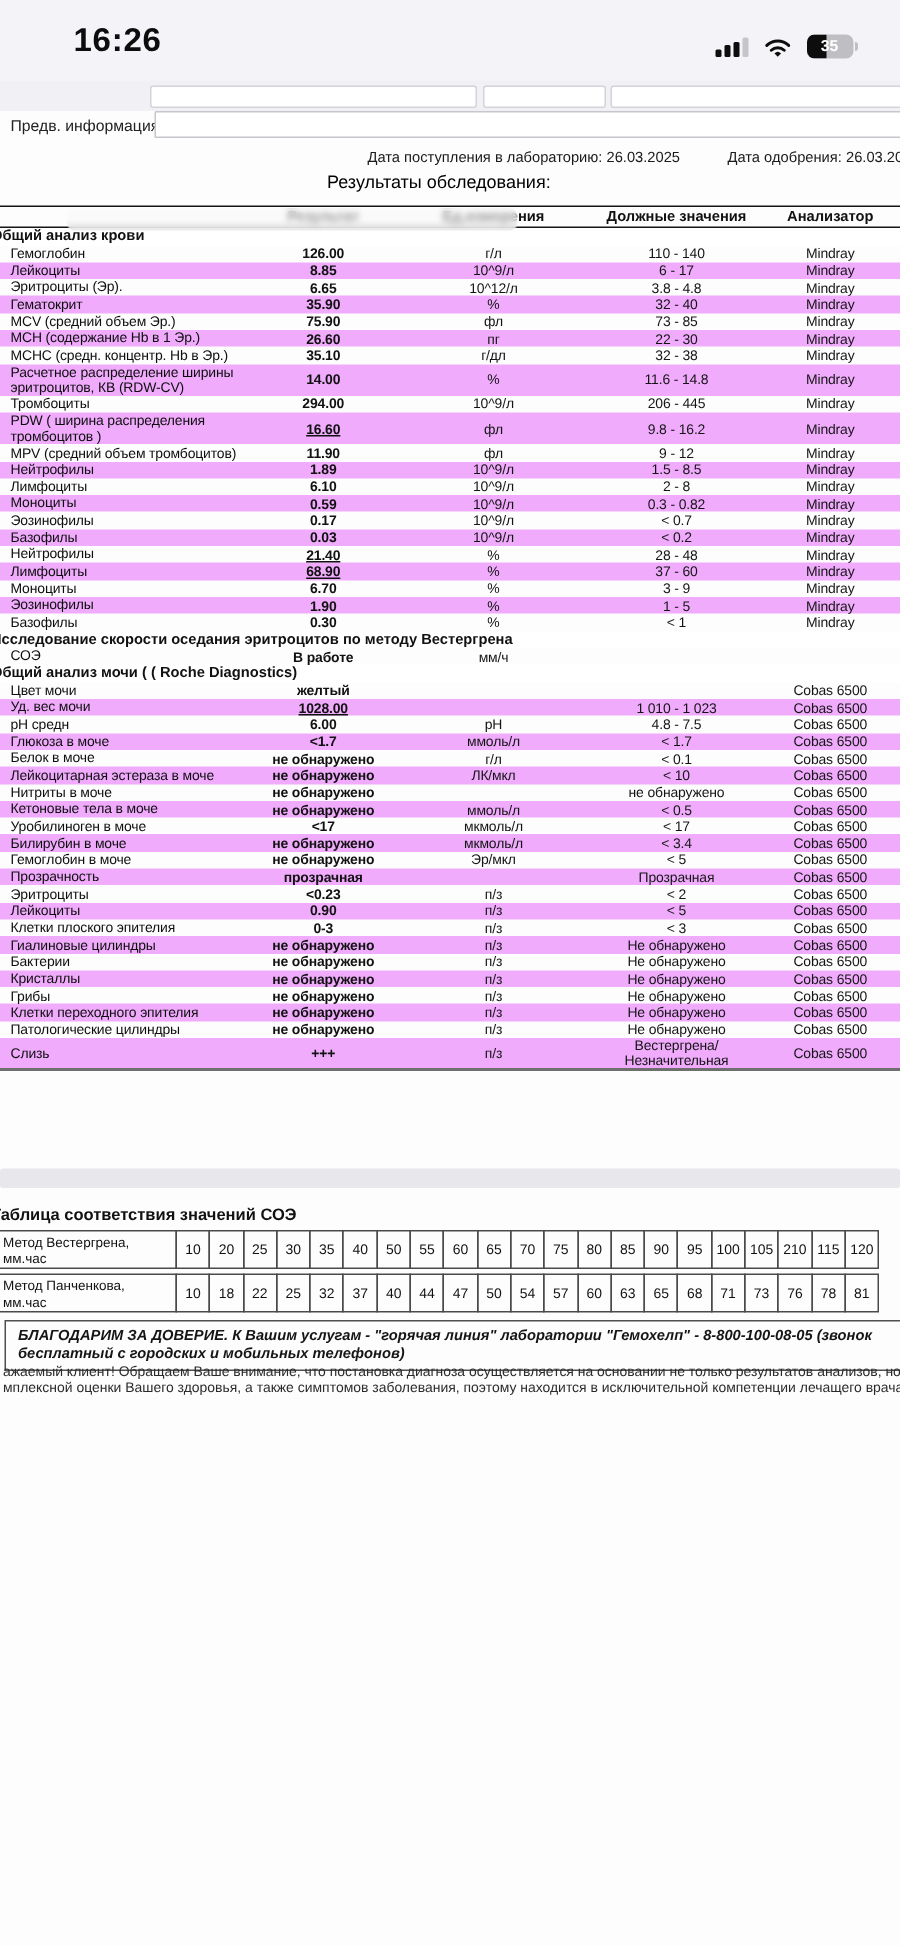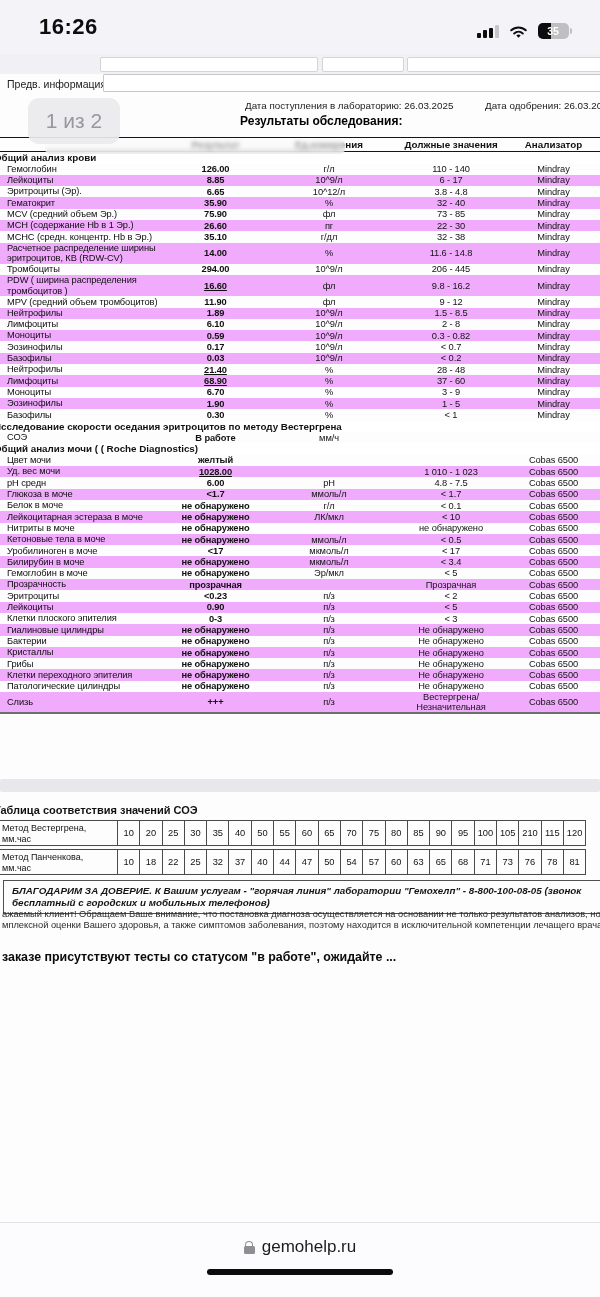--- a/index.html
+++ b/index.html
@@ -2,21 +2,21 @@
 <html><head>
 <meta charset="utf-8">
 <style>
   html,body{margin:0;padding:0;background:#ffffff;}
   *{box-sizing:border-box;}
   #root{position:relative;width:600px;height:1297px;overflow:hidden;background:#fdfdfd;
         font-family:"Liberation Sans","DejaVu Sans",sans-serif;color:#111;}
 
   
   .statusbar{position:absolute;top:0;left:0;width:600px;height:54px;background:#f4f3f8;}
-  .sb-time{position:absolute;left:39px;top:14px;font-size:22px;font-weight:700;color:#0d0d0d;letter-spacing:.5px;}
+  .sb-time{position:absolute;left:49px;top:14px;font-size:22px;font-weight:700;color:#0d0d0d;letter-spacing:.5px;}
   .sb-right{position:absolute;right:28px;top:23px;display:flex;align-items:center;gap:9px;}
   .sig{display:flex;align-items:flex-end;gap:2px;height:13px;}
   .sig i{display:block;width:4px;border-radius:1px;background:#0d0d0d;}
   .sig i:nth-child(1){height:5px}.sig i:nth-child(2){height:8px}.sig i:nth-child(3){height:10px}
   .sig i:nth-child(4){height:13px;background:#c6c6ca;}
   .batt{position:relative;width:31px;height:16px;border-radius:5px;background:#bfbfc3;overflow:hidden;}
   .batt .fill{position:absolute;left:0;top:0;bottom:0;width:13px;background:#0d0d0d;}
   .batt .pct{position:absolute;inset:0;display:flex;align-items:center;justify-content:center;
              font-size:10.5px;font-weight:700;color:#fff;}
   .batt-nub{width:2.5px;height:6px;background:#bfbfc3;border-radius:0 2px 2px 0;margin-left:1px;}
@@ -34,21 +34,21 @@
   
   .pill{position:absolute;left:28px;top:98px;width:92px;height:46px;border-radius:11px;
         background:rgba(234,234,238,0.92);display:flex;align-items:center;justify-content:center;
         font-size:21px;color:#97979d;z-index:30;}
 
   
   .dates{position:absolute;left:0;top:100px;width:700px;font-size:9.8px;white-space:nowrap;color:#1a1a1a;}
   .dates .d1{position:absolute;left:245px;top:0;}
   .dates .d2{position:absolute;left:485px;top:0;}
   .dates b{font-weight:400;}
-  .results-title{position:absolute;left:240px;top:114px;font-size:12px;font-weight:700;color:#000;}
+  .results-title{position:absolute;left:218px;top:114px;font-size:12px;font-weight:400;color:#000;}
 
   
   .lab-table{position:absolute;left:0;top:137px;width:600px;border-top:1px solid #151515;
              border-bottom:2px solid #6e6e6e;}
   .hdr-row{display:grid;grid-template-columns:168px 95px 132px 112px 93px;height:14px;
            border-bottom:1px solid #151515;font-size:9.8px;font-weight:700;align-items:center;}
   .hdr-row span{text-align:center;}
   .sec-title{font-size:9.8px;font-weight:700;margin-left:-6px;line-height:11.5px;height:11.5px;
              white-space:nowrap;background:#fff;}
   .lab-row{display:grid;grid-template-columns:168px 95px 132px 112px 93px;min-height:11.3px;
@@ -455,21 +455,20 @@
           <span class="nm">Слизь</span>
           <span class="rs">+++</span>
           <span class="un">п/з</span>
           <span class="rg">Вестергрена/Незначительная</span>
           <span class="an">Cobas 6500</span>
         </div>
       </div>
   </div>
   <div class="redaction"></div>
 
-  <div class="pill">1 из 2</div>
 
   <div class="pagegap"></div>
 
   <div class="esr">
     <div class="esr-title">Таблица соответствия значений СОЭ</div>
     <div id="esr-body">
         <div class="esr-row">
           <div class="esr-label">
             <div>Метод Вестергрена,</div>
             <div>мм.час</div>
@@ -524,26 +523,15 @@
           <div class="esr-cell">81</div>
         </div>
       </div>
   </div>
 
   <div class="thanks-box">БЛАГОДАРИМ ЗА ДОВЕРИЕ. К Вашим услугам - "горячая линия" лаборатории "Гемохелп" - 8-800-100-08-05 (звонок бесплатный с городских и мобильных телефонов)</div>
   <div class="disclaimer">
     <div>ажаемый клиент! Обращаем Ваше внимание, что постановка диагноза осуществляется на основании не только результатов анализов, но и с учетом</div>
     <div>мплексной оценки Вашего здоровья, а также симптомов заболевания, поэтому находится в исключительной компетенции лечащего врача.</div>
   </div>
-  <div class="status-line">заказе присутствуют тесты со статусом "в работе", ожидайте ...</div>
-
-  <div class="bottombar">
-    <div class="urlwrap">
-      <div class="lock">
-        <div class="shackle"></div>
-          <div class="body"></div>
-      </div>
-      <span class="url-text">gemohelp.ru</span>
-    </div>
-    <div class="home-indicator"></div>
-  </div>
+
 
 </div>
 
 </body></html>

